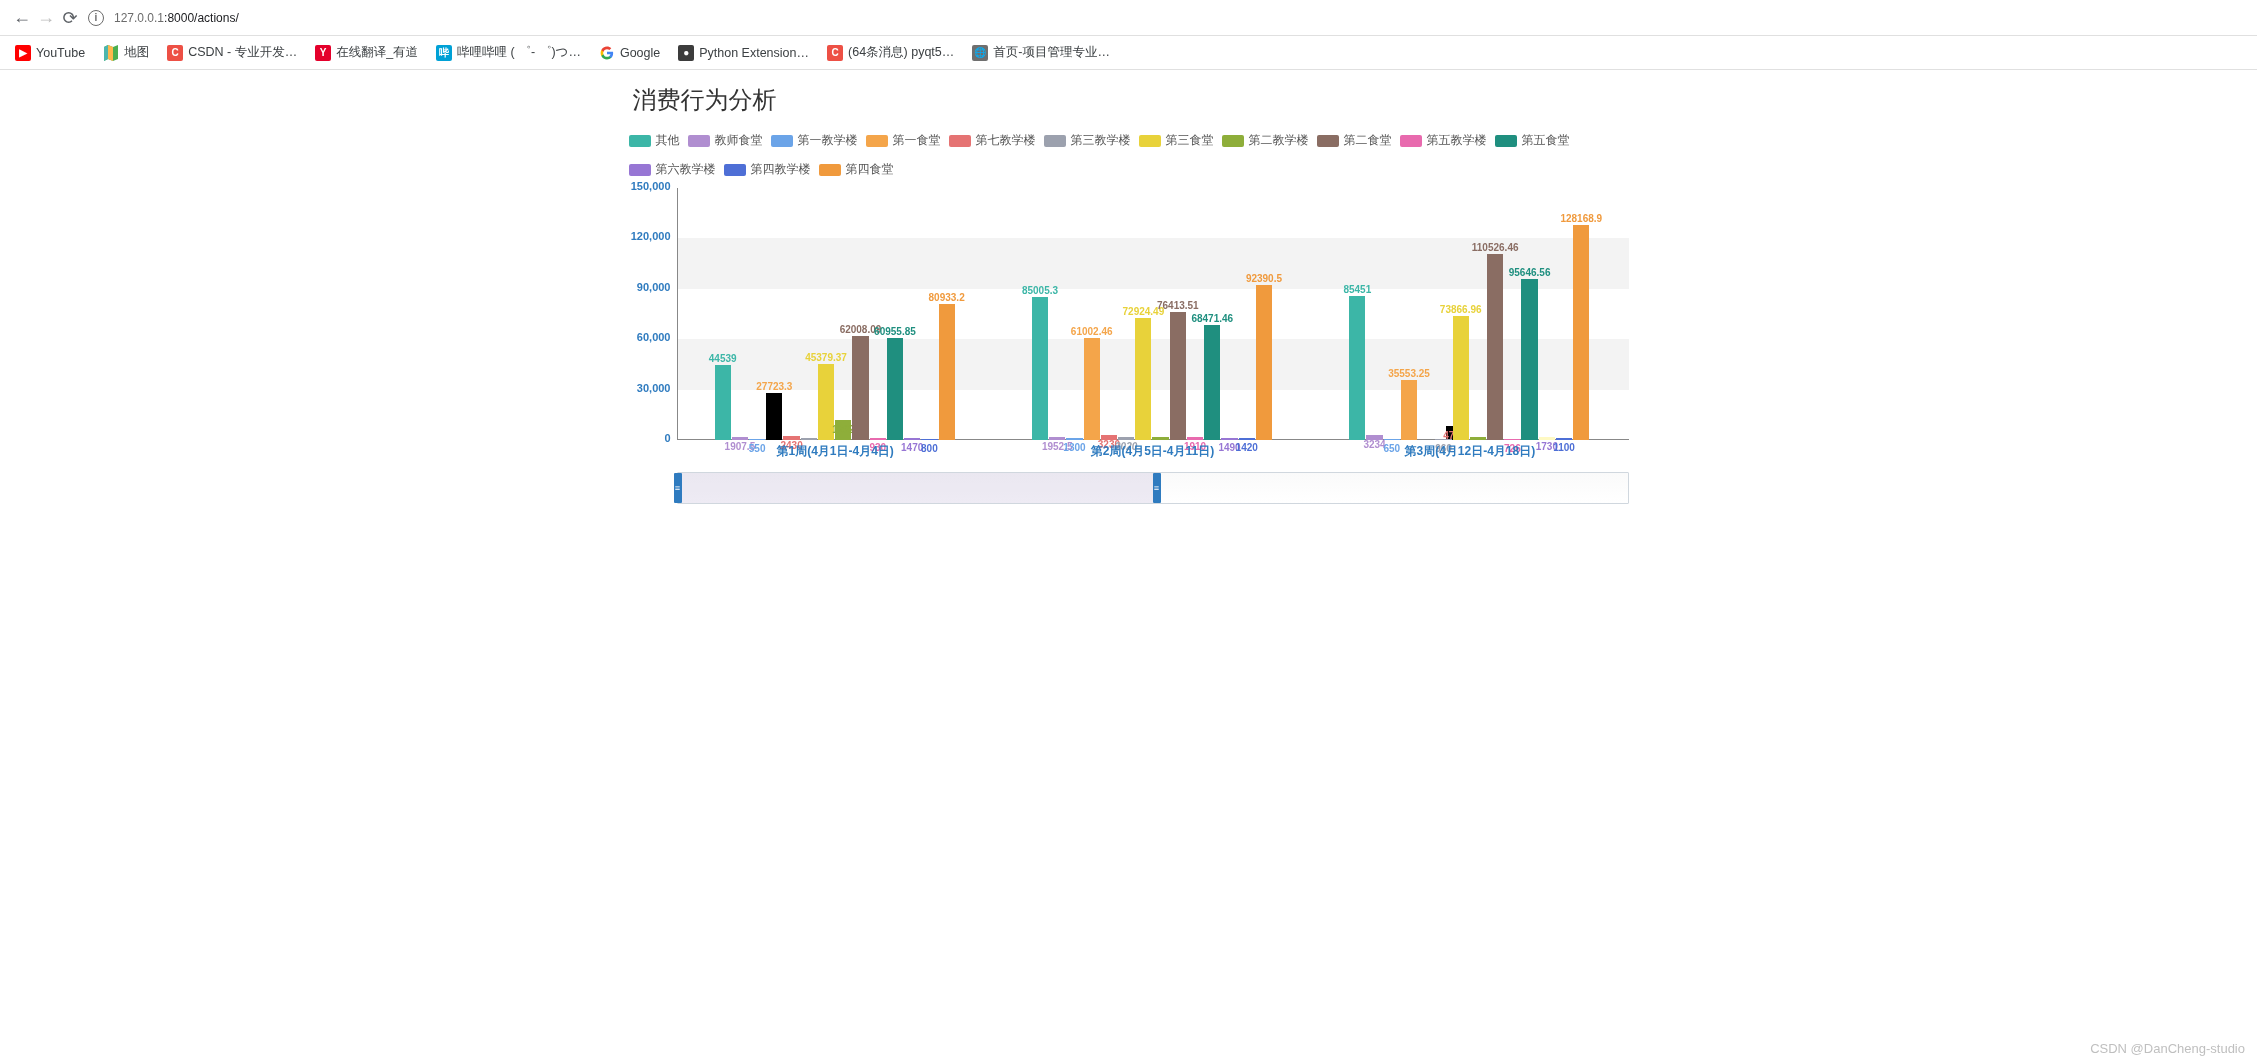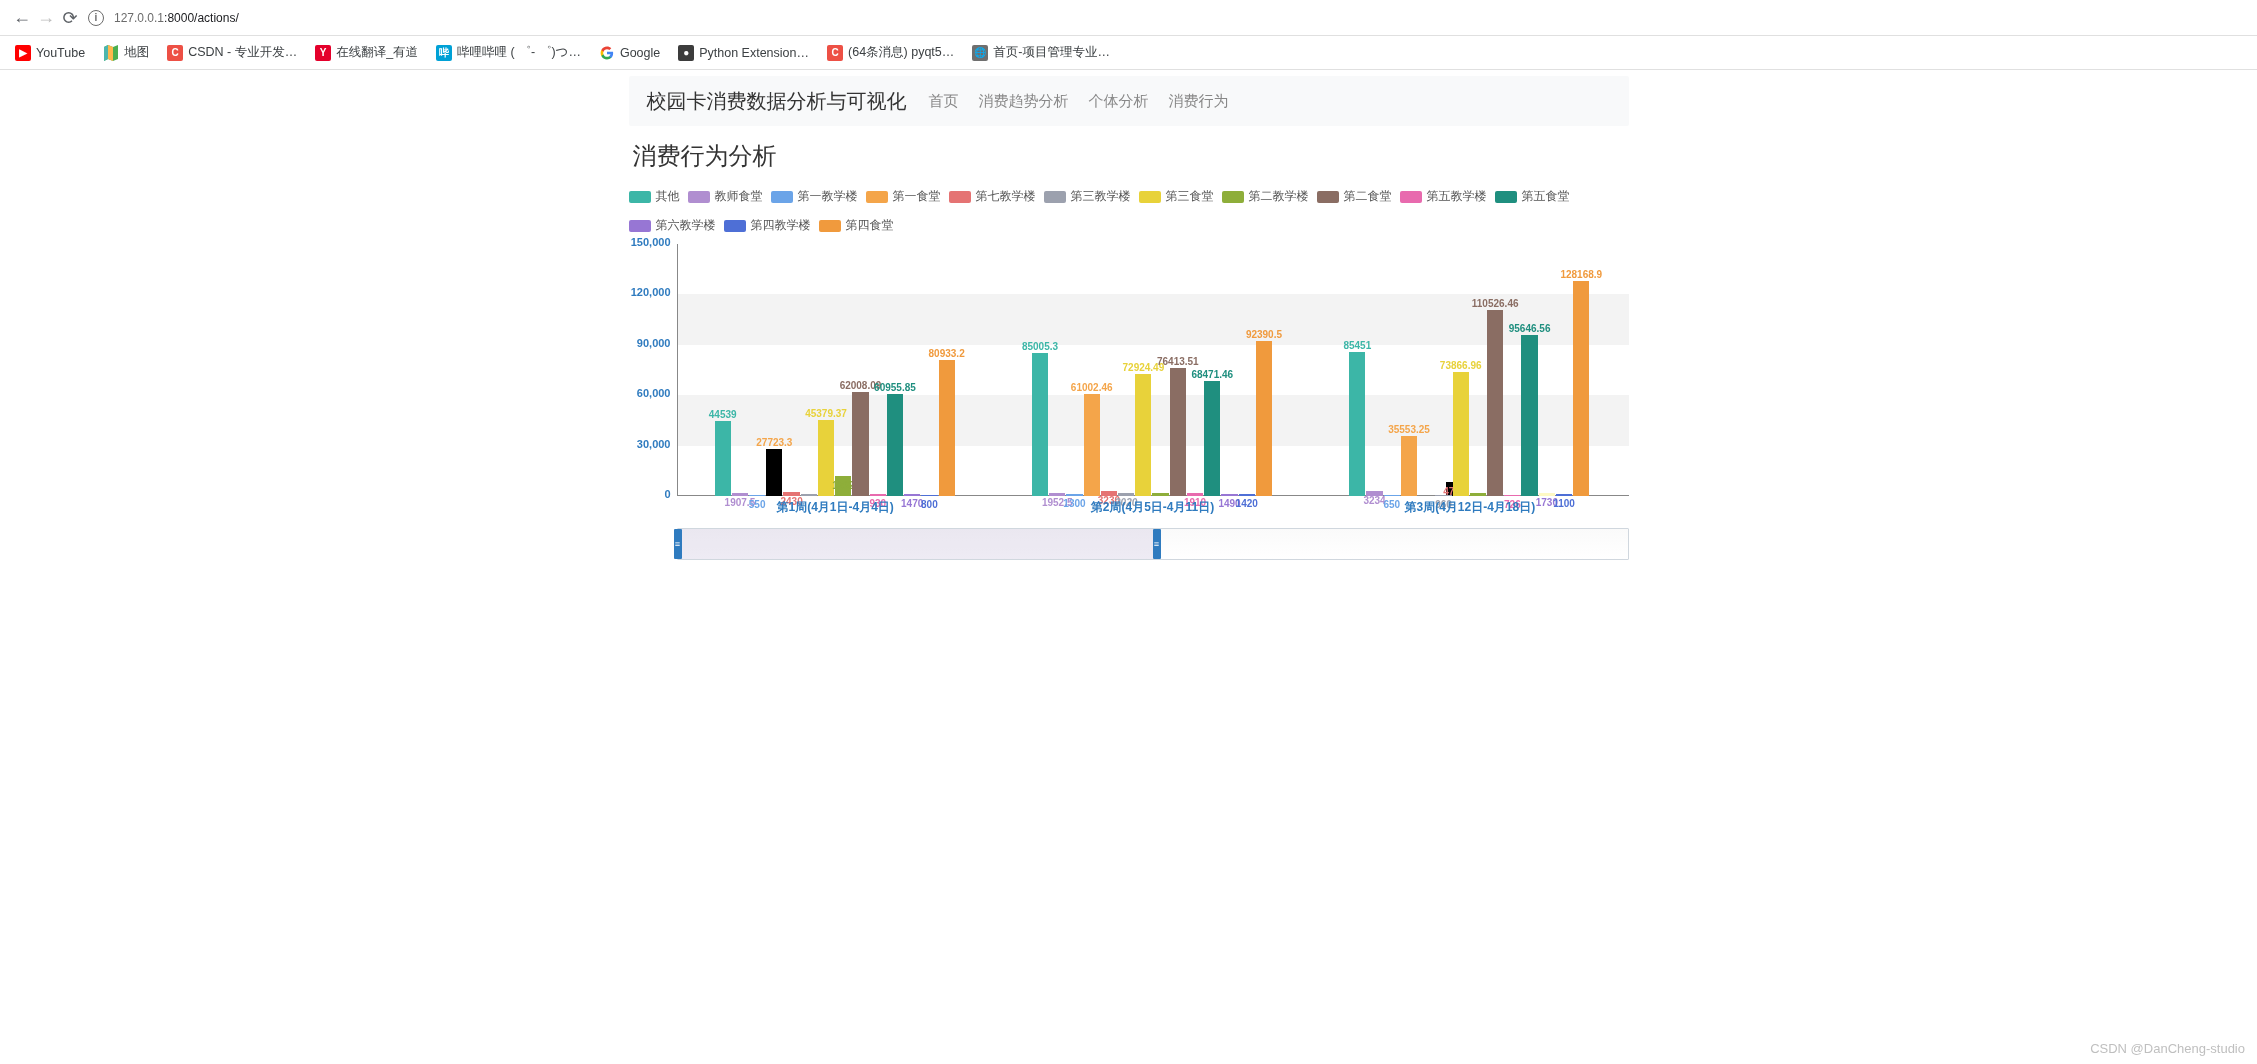--- a/index.html
+++ b/index.html
@@ -112,24 +112,20 @@
       <span class="favicon" style="background:#ed5045">C</span>
       <span>(64条消息) pyqt5…</span>
     </div>
     <div class="bm">
       <span class="favicon" style="background:#6f6f6f">🌐</span>
       <span>首页-项目管理专业…</span>
     </div>
   </div>
 
 <div class="page">
-  <div class="page-header">
-    <div class="brand">校园卡消费数据分析与可视化</div>
-    <div class="nav" id="topnav"><a href="#">首页</a><a href="#">消费趋势分析</a><a href="#">个体分析</a><a href="#">消费行为</a></div>
-  </div>
 
   <h2 class="title">消费行为分析</h2>
 
   <div class="content">
 
     <div class="chart-area">
       <div class="legend" id="legend">
           <div class="lg">
             <span class="sw" style="background:#3cb6a7"></span>
             <span>其他</span>

